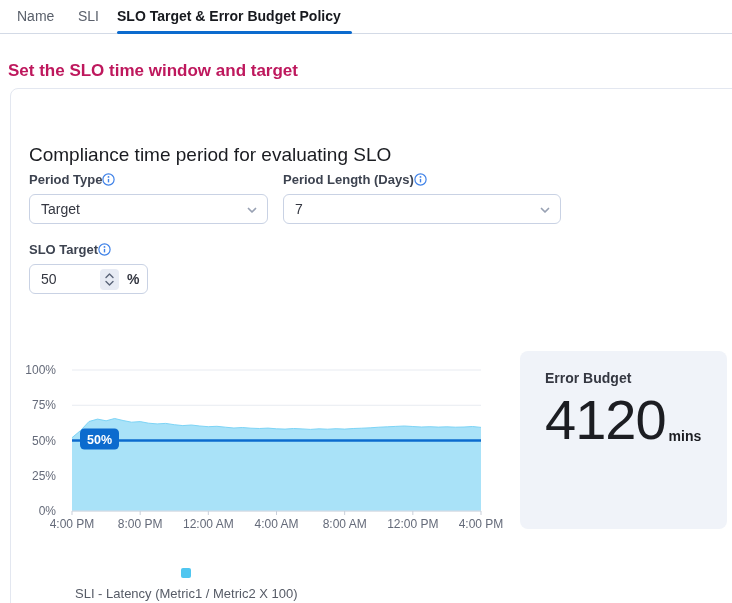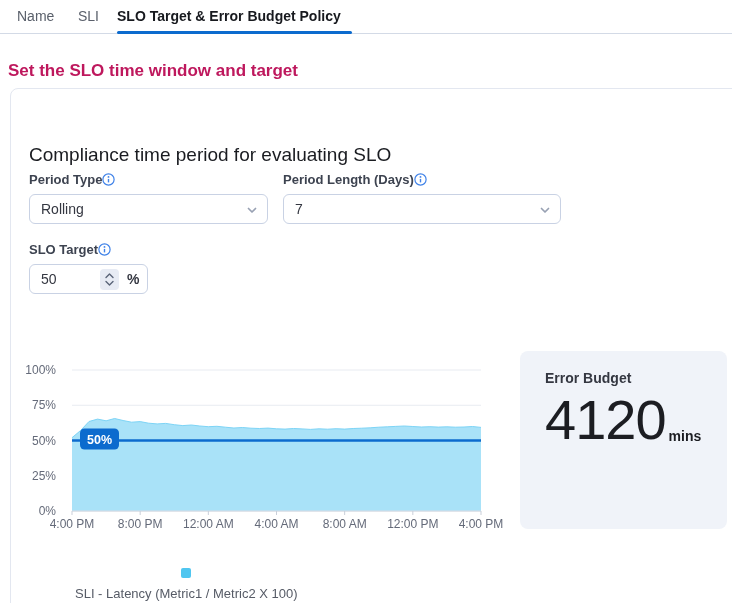--- a/index.html
+++ b/index.html
@@ -91,21 +91,21 @@
 <div class="flabel st">
   <span>SLO Target</span>
   <svg class="info-i" viewBox="0 0 13 13">
     <circle cx="6.5" cy="6.5" r="5.6" fill="none" stroke="#3f82e8" stroke-width="1.2"></circle>
     <circle cx="6.5" cy="3.9" r="0.95" fill="#3f82e8"></circle>
     <line x1="6.5" y1="5.9" x2="6.5" y2="9.4" stroke="#3f82e8" stroke-width="1.4"></line>
   </svg>
 </div>
 
 <div class="combo c1">
-  <span>Rolling</span>
+  <span>Target</span>
   <svg class="chev" width="12" height="12" viewBox="0 0 12 12">
     <path d="M2.5 4.5 L6 8 L9.5 4.5" fill="none" stroke="#98a1b3" stroke-width="1.7" stroke-linecap="round" stroke-linejoin="round"></path>
   </svg>
 </div>
 <div class="combo c2">
   <span>7</span>
   <svg class="chev" width="12" height="12" viewBox="0 0 12 12">
     <path d="M2.5 4.5 L6 8 L9.5 4.5" fill="none" stroke="#98a1b3" stroke-width="1.7" stroke-linecap="round" stroke-linejoin="round"></path>
   </svg>
 </div>

